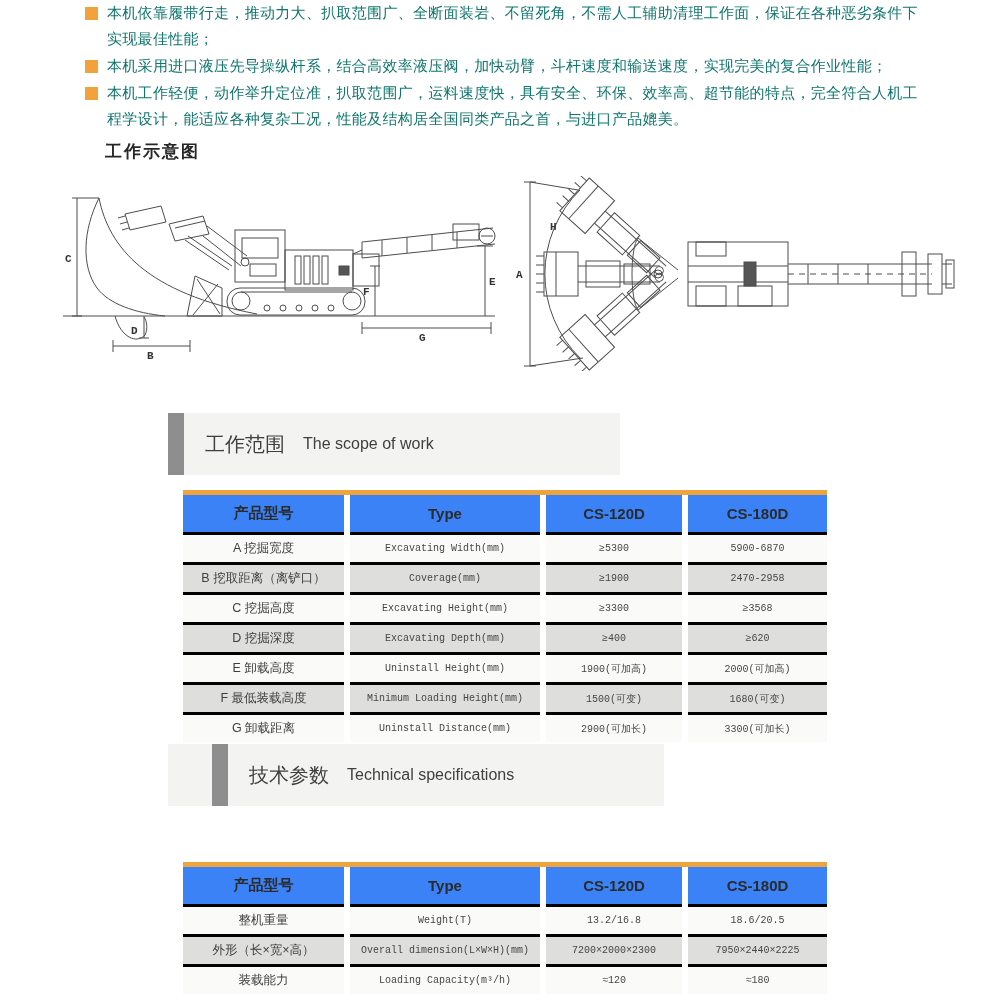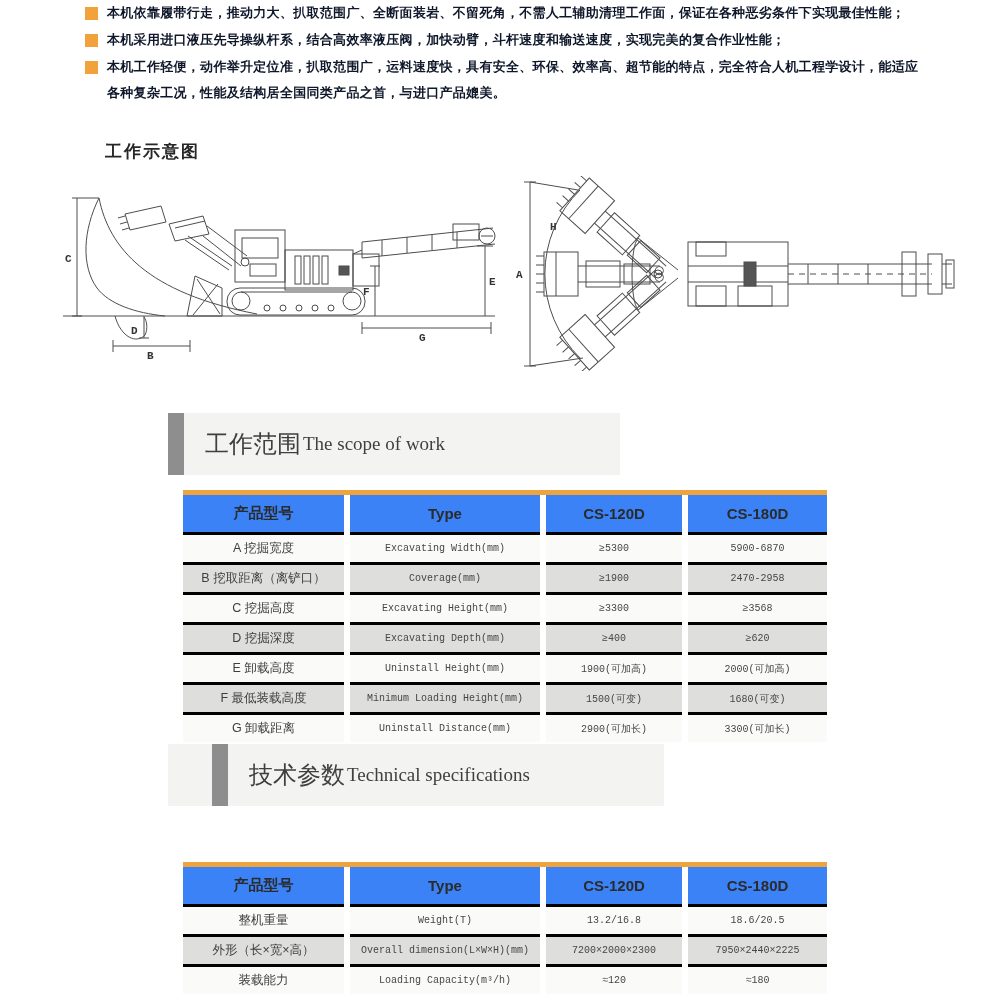--- a/index.html
+++ b/index.html
@@ -3,36 +3,36 @@
 <meta charset="utf-8">
 <style>
   html,body{margin:0;padding:0;background:#ffffff;}
   body{font-family:"Liberation Sans","DejaVu Sans",sans-serif;color:#3a3a3a;}
   .page{position:relative;width:1000px;height:1000px;background:#ffffff;overflow:hidden;}
 
   
   .features{position:absolute;left:85px;top:0px;width:842px;list-style:none;margin:0;padding:0;}
   .features li{display:flex;align-items:flex-start;margin:0 0 1px 0;}
   .bullet-sq{flex:0 0 13px;width:13px;height:13px;background:#F2A23B;margin:7px 9px 0 0;}
-  .features p{margin:0;font-size:13px;line-height:26px;font-weight:700;color:#0f172a;letter-spacing:.3px;}
+  .features p{margin:0;font-size:15px;line-height:26px;font-weight:400;color:#0f766e;letter-spacing:.3px;}
 
   
   .diagram-heading{position:absolute;left:105px;top:140px;font-size:17px;font-weight:bold;color:#262626;letter-spacing:2px;}
 
   .diagrams{position:absolute;left:55px;top:176px;}
   .diagrams svg{display:block;}
   .svg-side{position:absolute;left:2px;top:2px;}
   .svg-top{position:absolute;left:443px;top:0px;}
   svg text{font-family:"Liberation Mono","DejaVu Sans Mono",monospace;font-size:11px;font-weight:bold;fill:#333;}
 
   
   .section-header{position:absolute;left:168px;width:452px;height:62px;background:#F3F3F2;display:flex;align-items:center;}
   .section-header .bar{width:16px;height:62px;background:#8E8E8E;margin-right:21px;flex:0 0 16px;}
-  .section-header .t-zh{font-size:24px;color:#3f3f3f;font-weight:500;margin-right:2px;white-space:nowrap;}
-  .section-header .t-en{font-size:19px;color:#3f3f3f;font-family:Liberation Serif, serif;white-space:nowrap;}
+  .section-header .t-zh{font-size:20px;color:#3f3f3f;font-weight:500;margin-right:18px;white-space:nowrap;}
+  .section-header .t-en{font-size:16px;color:#3f3f3f;font-family:Liberation Sans, sans-serif;white-space:nowrap;}
   .sec-scope{top:413px;}
   .sec-spec{top:744px;padding-left:44px;}
 
   
   .tablewrap{position:absolute;left:183px;width:644px;}
   .tw-scope{top:490px;}
   .tw-spec{top:862px;}
   .table-topbar{height:5px;background:#EDA43F;}
   table{border-collapse:collapse;width:644px;table-layout:fixed;}
   col.c1{width:164px;} col.c2{width:196px;} col.c3{width:142px;} col.c4{width:142px;}

